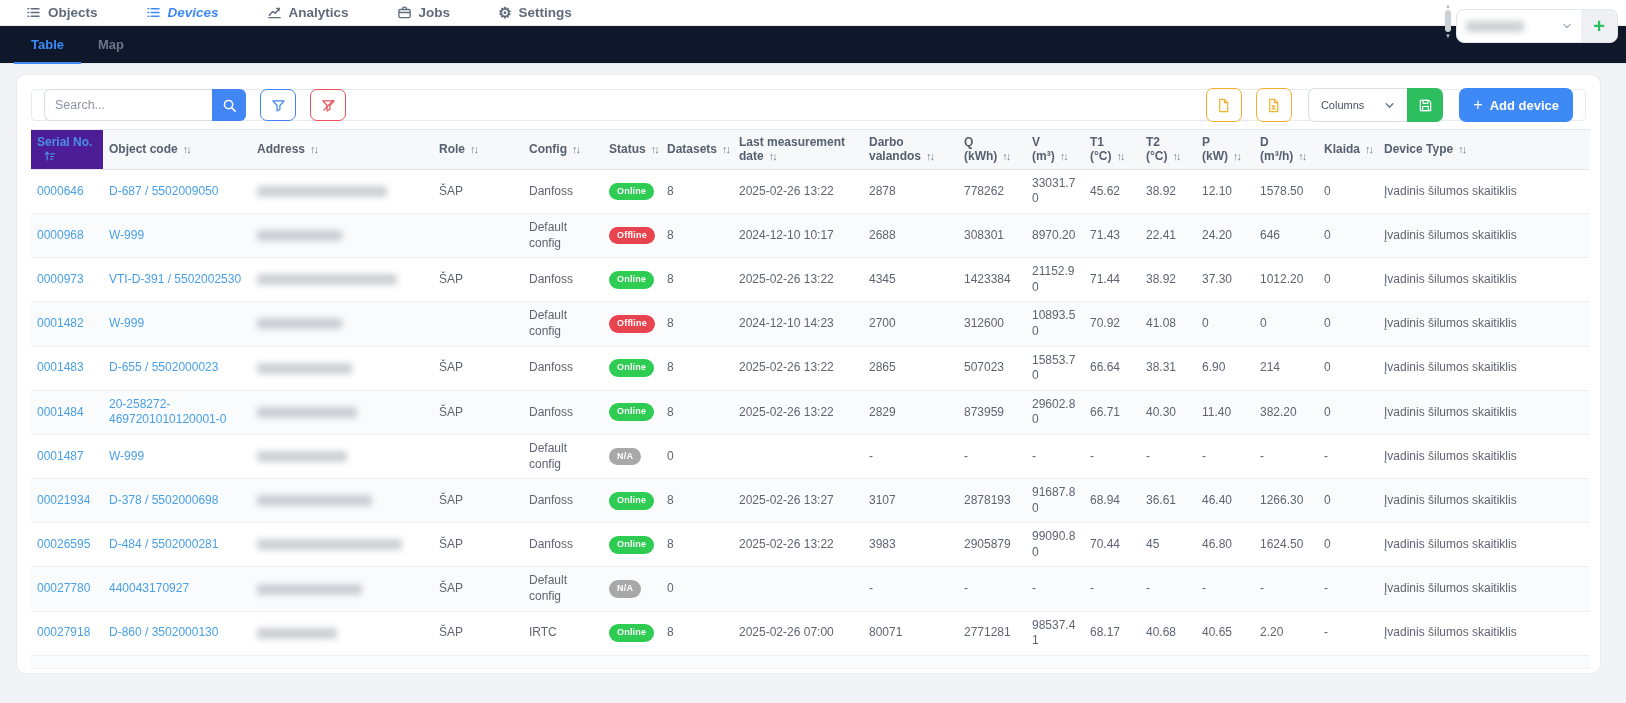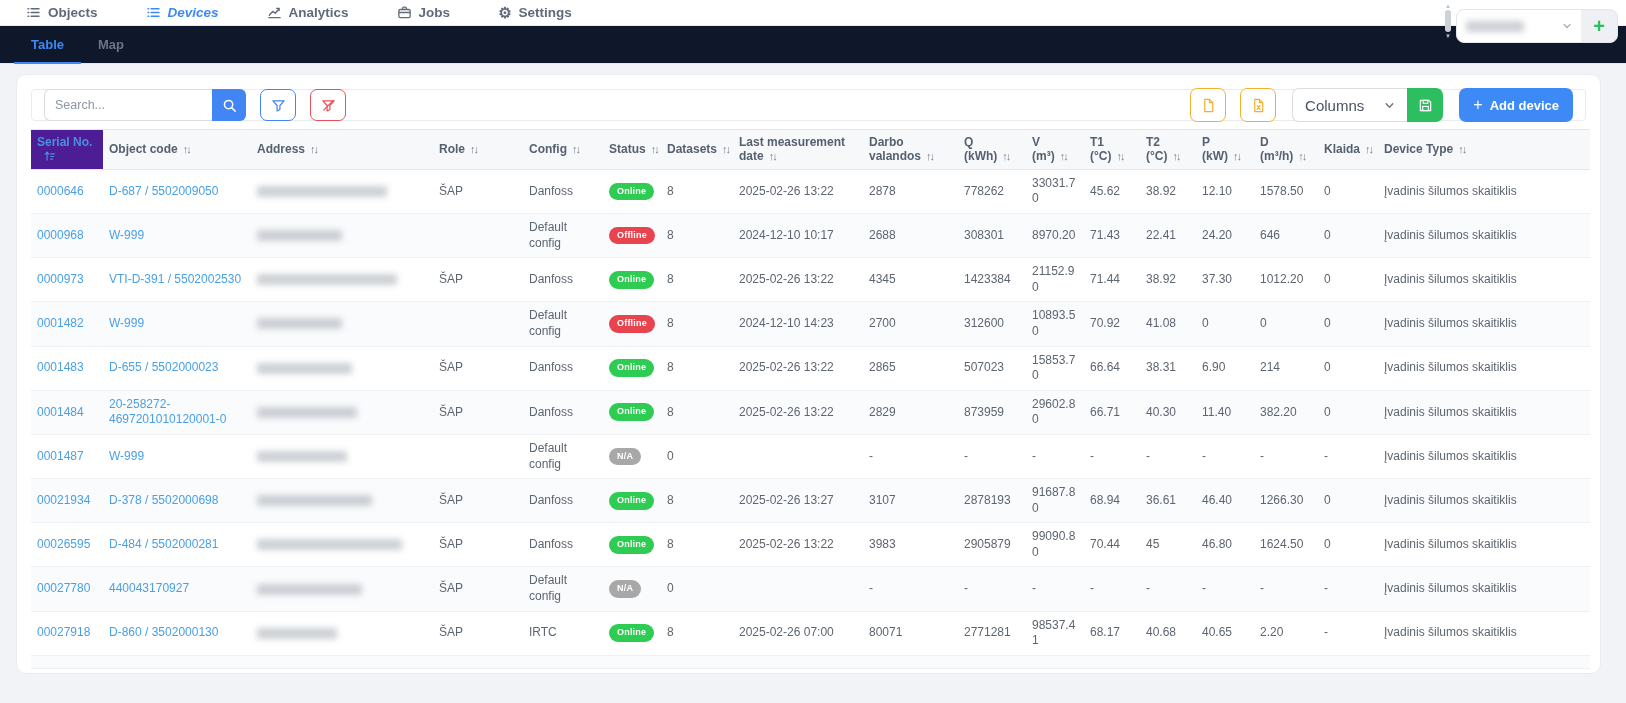--- a/index.html
+++ b/index.html
@@ -60,21 +60,21 @@
   .search-btn { width:34px; height:32px; background:#4285f4; border:none;
     border-radius:0 6px 6px 0; display:flex; align-items:center; justify-content:center; cursor:pointer; }
   .icon-btn { width:36px; height:32px; background:#fff; border-radius:7px;
     display:flex; align-items:center; justify-content:center; cursor:pointer; }
   .filter-btn { border:1px solid #4285f4; color:#4285f4; margin-left:14px; }
   .filter-clear-btn { border:1px solid #e8505b; color:#e8505b; margin-left:14px; }
   .export-btn { border:1px solid #f3b02c; color:#f3b02c; height:34px; margin-left:14px; }
   .columns-group { display:flex; margin-left:16px; }
   .columns-select { height:34px; background:#fff; border:1px solid #d9dee3; border-right:none;
     border-radius:7px 0 0 7px; display:flex; align-items:center; gap:20px; padding:0 12px;
-    font-size:15px; color:#4a5360; cursor:pointer; }
+    font-size:11px; color:#4a5360; cursor:pointer; }
   .save-btn { width:36px; height:34px; background:#2dbe60; border:none; border-radius:0 7px 7px 0;
     display:flex; align-items:center; justify-content:center; cursor:pointer; }
   .add-btn { height:34px; margin-left:16px; padding:0 14px; background:#3d8af7; color:#fff;
     border:none; border-radius:7px; font-size:13px; font-weight:bold;
     display:flex; align-items:center; gap:7px; cursor:pointer; font-family:"Liberation Sans",sans-serif; }
   .add-btn .plus { font-size:16px; font-weight:normal; }
 
   
   table { width:100%; border-collapse:collapse; table-layout:fixed; margin-top:8px; }
   th { background:#f7f8fa; border-top:1px solid #e3e6ea; border-bottom:1px solid #e3e6ea;

